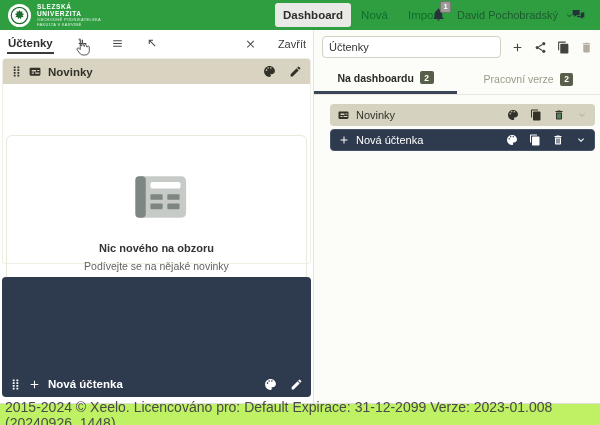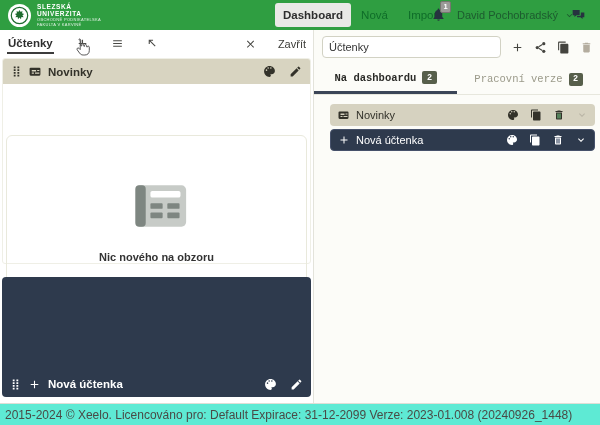--- a/index.html
+++ b/index.html
@@ -58,36 +58,36 @@
   
   .right-panel{position:absolute;top:30px;left:314px;width:286px;height:373px;
     background:#fcfcf8;box-sizing:border-box;}
   .rp-toolbar{display:flex;align-items:center;gap:10px;padding:6px 7px 4px 8px;}
   .rp-search{width:186px;height:20px;font-size:11px;font-family:"Liberation Sans",sans-serif;
     border:1px solid #d2d2c4;border-radius:4px;padding:0 6px;color:#333;background:#fff;outline:none;}
   .rp-toolbtn{color:#44443f;cursor:pointer;}
   .rp-toolbtn.disabled{color:#b4ad9f;}
   .rp-tabs{display:flex;margin-top:3px;border-bottom:1px solid #e7e7dd;}
   .rp-tab{flex:1;display:flex;align-items:center;justify-content:center;gap:6px;
-    padding:6px 0 7px;font-size:10.5px;color:#9b9a8a;cursor:pointer;font-family:Liberation Mono, monospace;}
+    padding:6px 0 7px;font-size:10.5px;color:#9b9a8a;cursor:pointer;}
   .rp-tab.active{color:#2b2b28;font-weight:bold;border-bottom:3px solid #3b4557;}
   .count-badge{background:#575f4b;color:#fff;font-size:8.5px;font-weight:bold;
     padding:1.5px 4.5px;border-radius:2px;line-height:1.2;}
   .rp-rows{padding:9px 5px 0 16px;}
   .rp-row{height:22px;border-radius:4px;display:flex;align-items:center;gap:6px;
     padding:0 7px;font-size:11px;margin-bottom:3px;box-sizing:border-box;}
   .rp-row.beige{background:#d6d2c0;color:#33322a;}
   .rp-row.dark{background:#2e3a4d;color:#fff;border:1px solid #46516a;}
   .row-actions{margin-left:auto;display:flex;align-items:center;gap:11px;}
   .chev-muted{color:#b9b5a5;}
 
   
-  .app-footer{position:absolute;left:0;bottom:0;width:600px;height:22px;background:#5eead4;
+  .app-footer{position:absolute;left:0;bottom:0;width:600px;height:22px;background:#bef264;
     border-top:1px solid #deded6;box-sizing:border-box;display:flex;align-items:center;
-    padding-left:5px;font-size:12px;color:#4a4a46;}
+    padding-left:5px;font-size:14px;color:#4a4a46;}
 
   .cursor{position:absolute;left:75px;top:38px;z-index:50;pointer-events:none;}
 </style>
 </head>
 <body>
 
 <div class="screen">
 
   <div class="app-header">
     <div class="logo">
@@ -207,20 +207,21 @@
               <rect x="10" y="2" width="54" height="44" rx="5" fill="#c7cbc7"></rect>
               <rect x="10" y="2" width="11" height="44" rx="4" fill="#7e8681"></rect>
               <rect x="26" y="8" width="32" height="7" rx="2" fill="#ffffff"></rect>
               <rect x="26" y="21" width="13" height="6" rx="1" fill="#7e8681"></rect>
               <rect x="44" y="21" width="13" height="6" rx="1" fill="#7e8681"></rect>
               <rect x="26" y="31" width="13" height="6" rx="1" fill="#7e8681"></rect>
               <rect x="44" y="31" width="13" height="6" rx="1" fill="#7e8681"></rect>
             </svg>
           </span>
           <div class="empty-title">Nic nového na obzoru</div>
+          <div class="empty-subtitle">Podívejte se na nějaké novinky</div>
         </div>
       </div>
     </div>
 
     <div class="dark-widget">
       <div class="dark-footer">
         <span>
           <svg width="11" height="13" viewBox="0 0 24 26" fill="currentColor">
             <path d="M6 2h4v4H6zM14 2h4v4h-4zM6 8h4v4H6zM14 8h4v4h-4zM6 14h4v4H6zM14 14h4v4h-4zM6 20h4v4H6zM14 20h4v4h-4z"></path>
           </svg>

